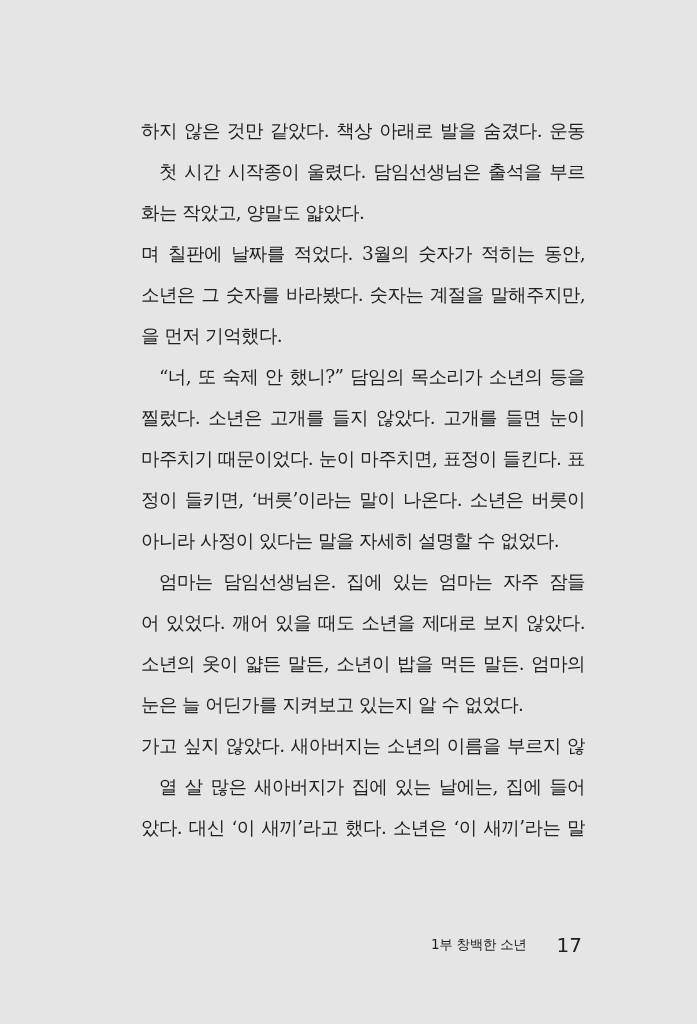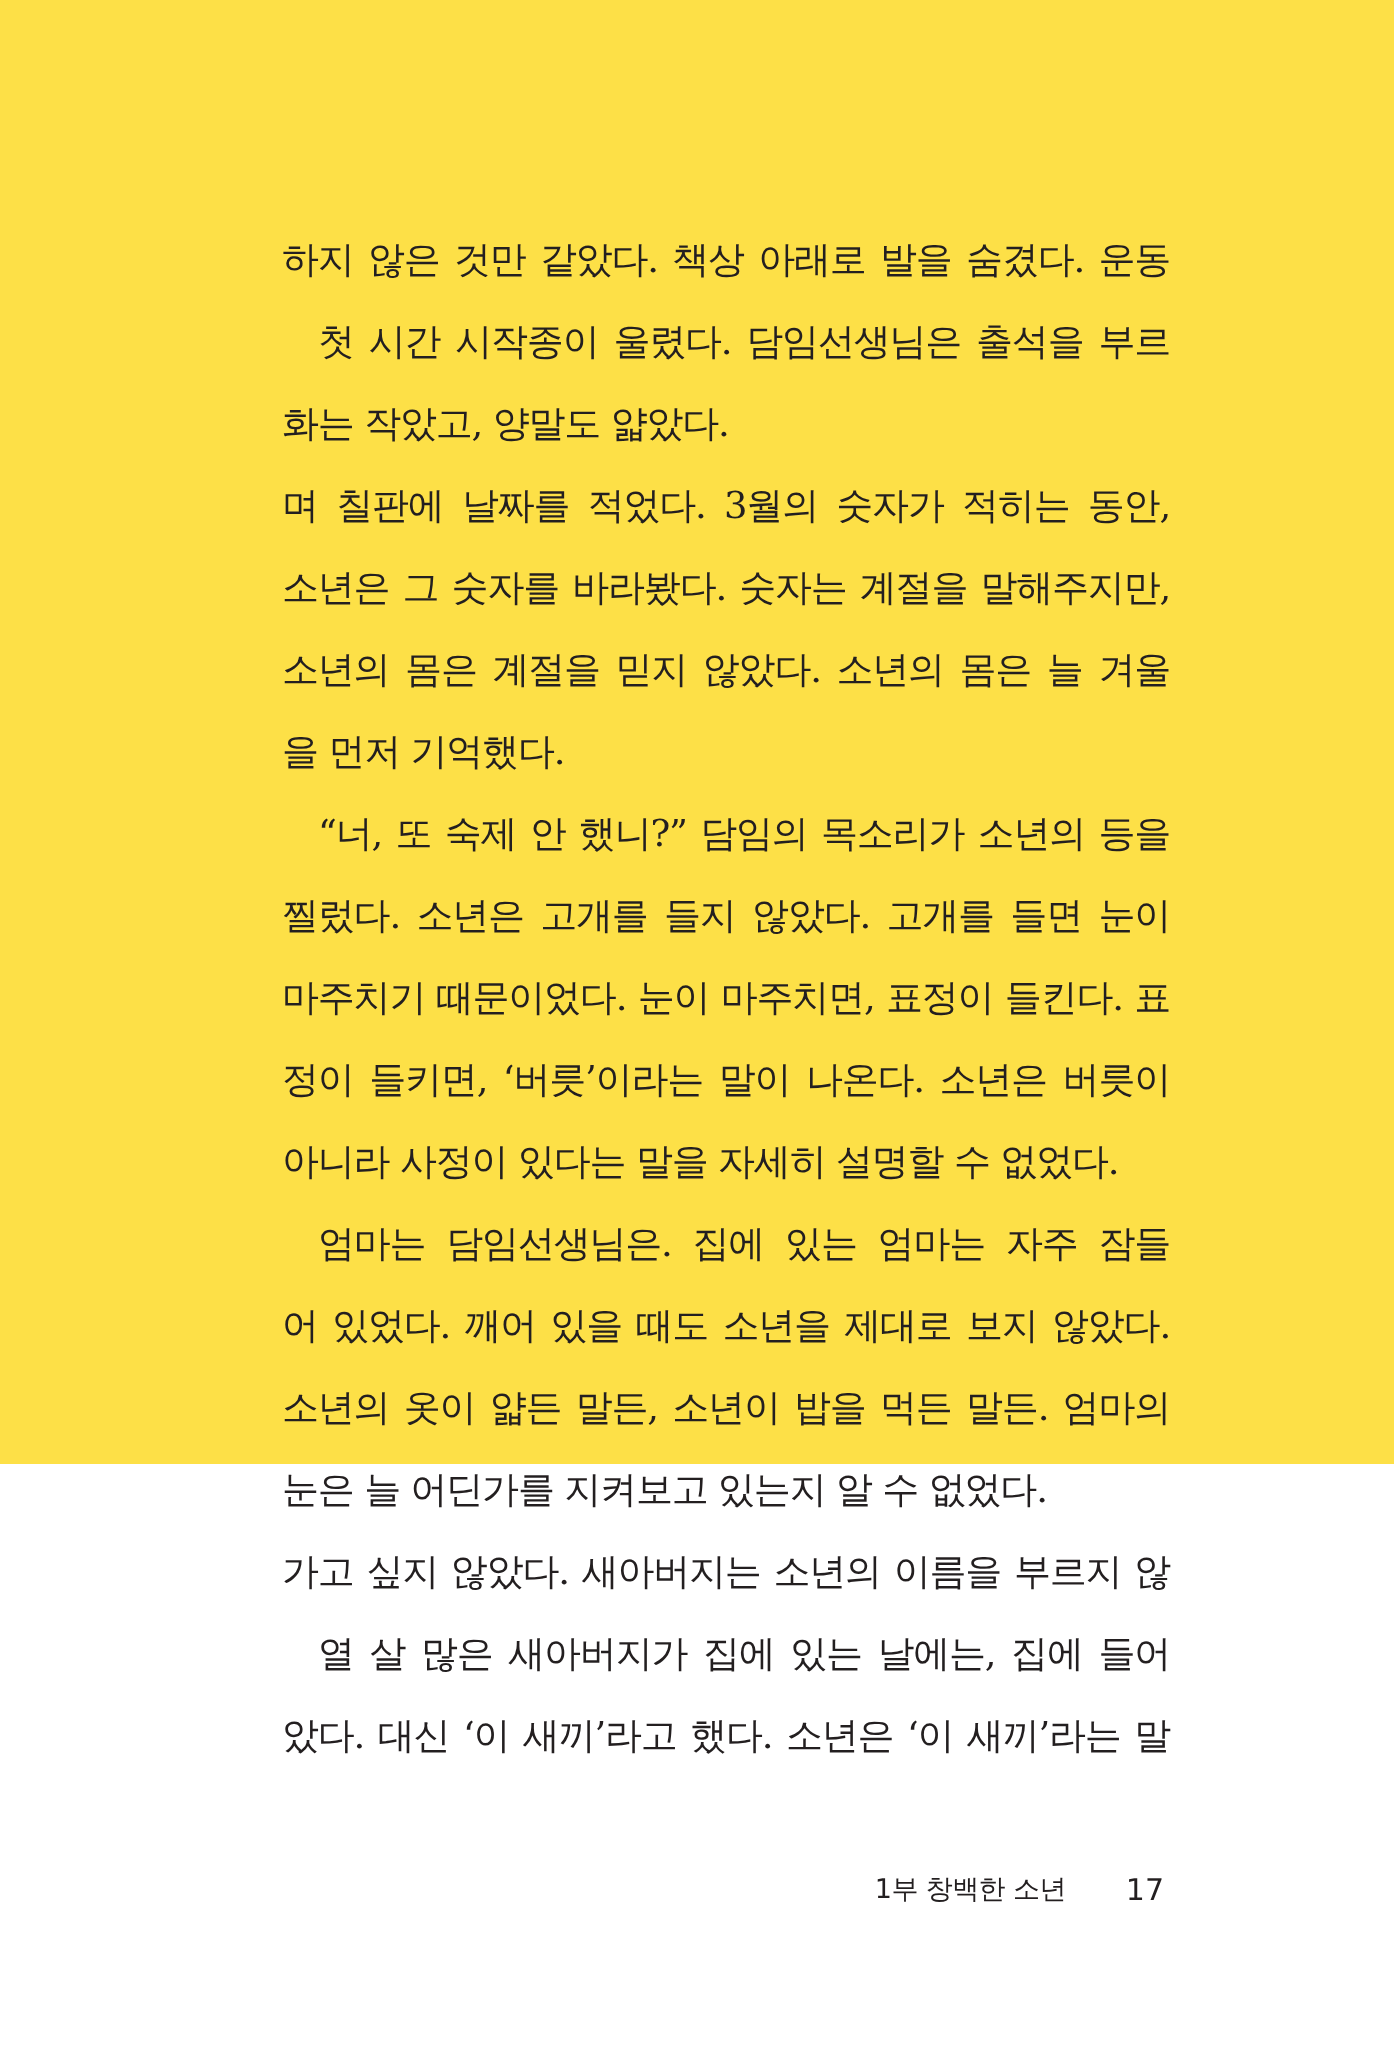--- a/index.html
+++ b/index.html
@@ -12,22 +12,22 @@
       height: 1024px;
       position: relative;
       overflow: hidden;
       font-family: "DejaVu Serif", "Liberation Serif", serif;
       color: #231f20;
     }
     .page {
       position: absolute;
       left: 0; top: 0;
       width: 697px;
-      height: 732px;
-      background: #fde047;
+      height: 1024px;
+      background: #e5e5e5;
     }
     .body-text {
       position: absolute;
       left: 141px;
       top: 110px;
       width: 444px;
     }
     .line {
       height: 41px;
       line-height: 41px;
@@ -55,34 +55,33 @@
       font-family: "DejaVu Sans", "Liberation Sans", sans-serif;
       font-size: 13.5px;
       color: #231f20;
       gap: 16px;
     }
     .footer .section {
       margin-right: 14px;
       letter-spacing: -0.3px;
     }
     .footer .page-number {
-      font-size: 15px;
+      font-size: 20px;
     }
   </style>
 </head>
 <body>
 
 <div class="page">
   <div class="body-text" id="body-text">
       <div class="line">하지 않은 것만 같았다. 책상 아래로 발을 숨겼다. 운동</div>
       <div class="line indent">첫 시간 시작종이 울렸다. 담임선생님은 출석을 부르</div>
       <div class="line last">화는 작았고, 양말도 얇았다.</div>
       <div class="line">며 칠판에 날짜를 적었다. 3월의 숫자가 적히는 동안,</div>
       <div class="line">소년은 그 숫자를 바라봤다. 숫자는 계절을 말해주지만,</div>
-      <div class="line">소년의 몸은 계절을 믿지 않았다. 소년의 몸은 늘 겨울</div>
       <div class="line last">을 먼저 기억했다.</div>
       <div class="line indent">“너, 또 숙제 안 했니?” 담임의 목소리가 소년의 등을</div>
       <div class="line">찔렀다. 소년은 고개를 들지 않았다. 고개를 들면 눈이</div>
       <div class="line">마주치기 때문이었다. 눈이 마주치면, 표정이 들킨다. 표</div>
       <div class="line">정이 들키면, ‘버릇’이라는 말이 나온다. 소년은 버릇이</div>
       <div class="line last">아니라 사정이 있다는 말을 자세히 설명할 수 없었다.</div>
       <div class="line indent">엄마는 담임선생님은. 집에 있는 엄마는 자주 잠들</div>
       <div class="line">어 있었다. 깨어 있을 때도 소년을 제대로 보지 않았다.</div>
       <div class="line">소년의 옷이 얇든 말든, 소년이 밥을 먹든 말든. 엄마의</div>
       <div class="line last">눈은 늘 어딘가를 지켜보고 있는지 알 수 없었다.</div>

